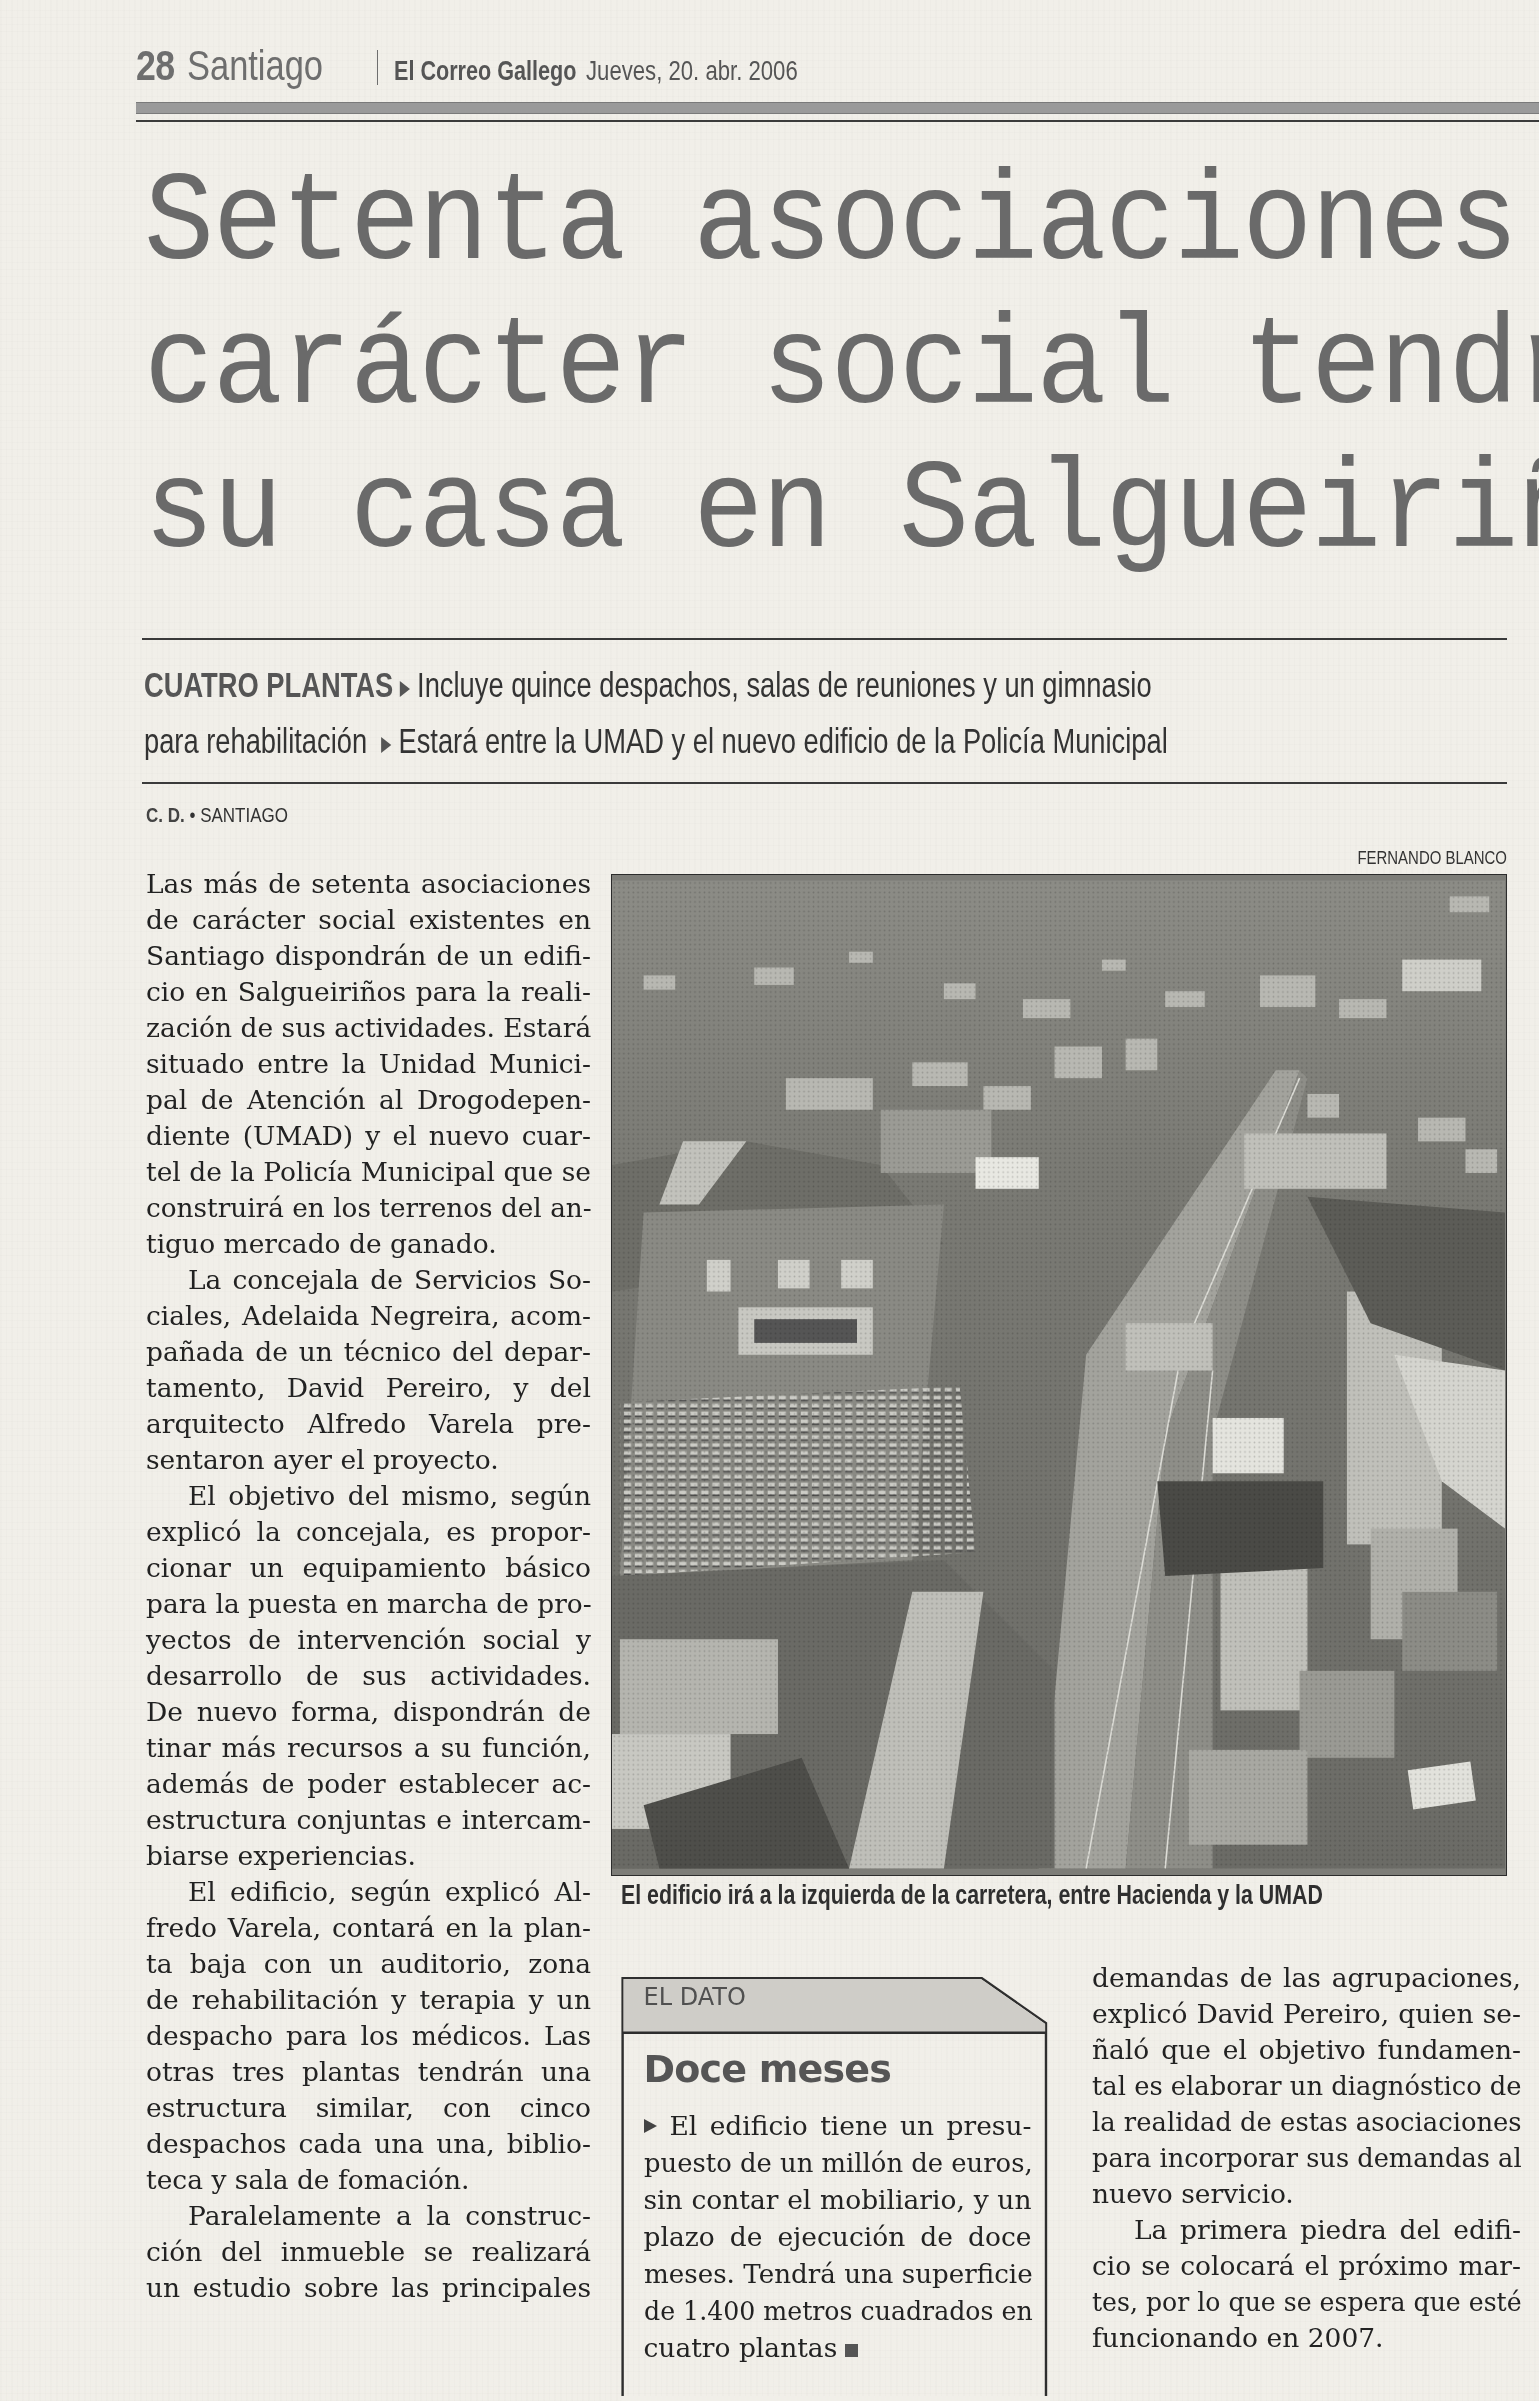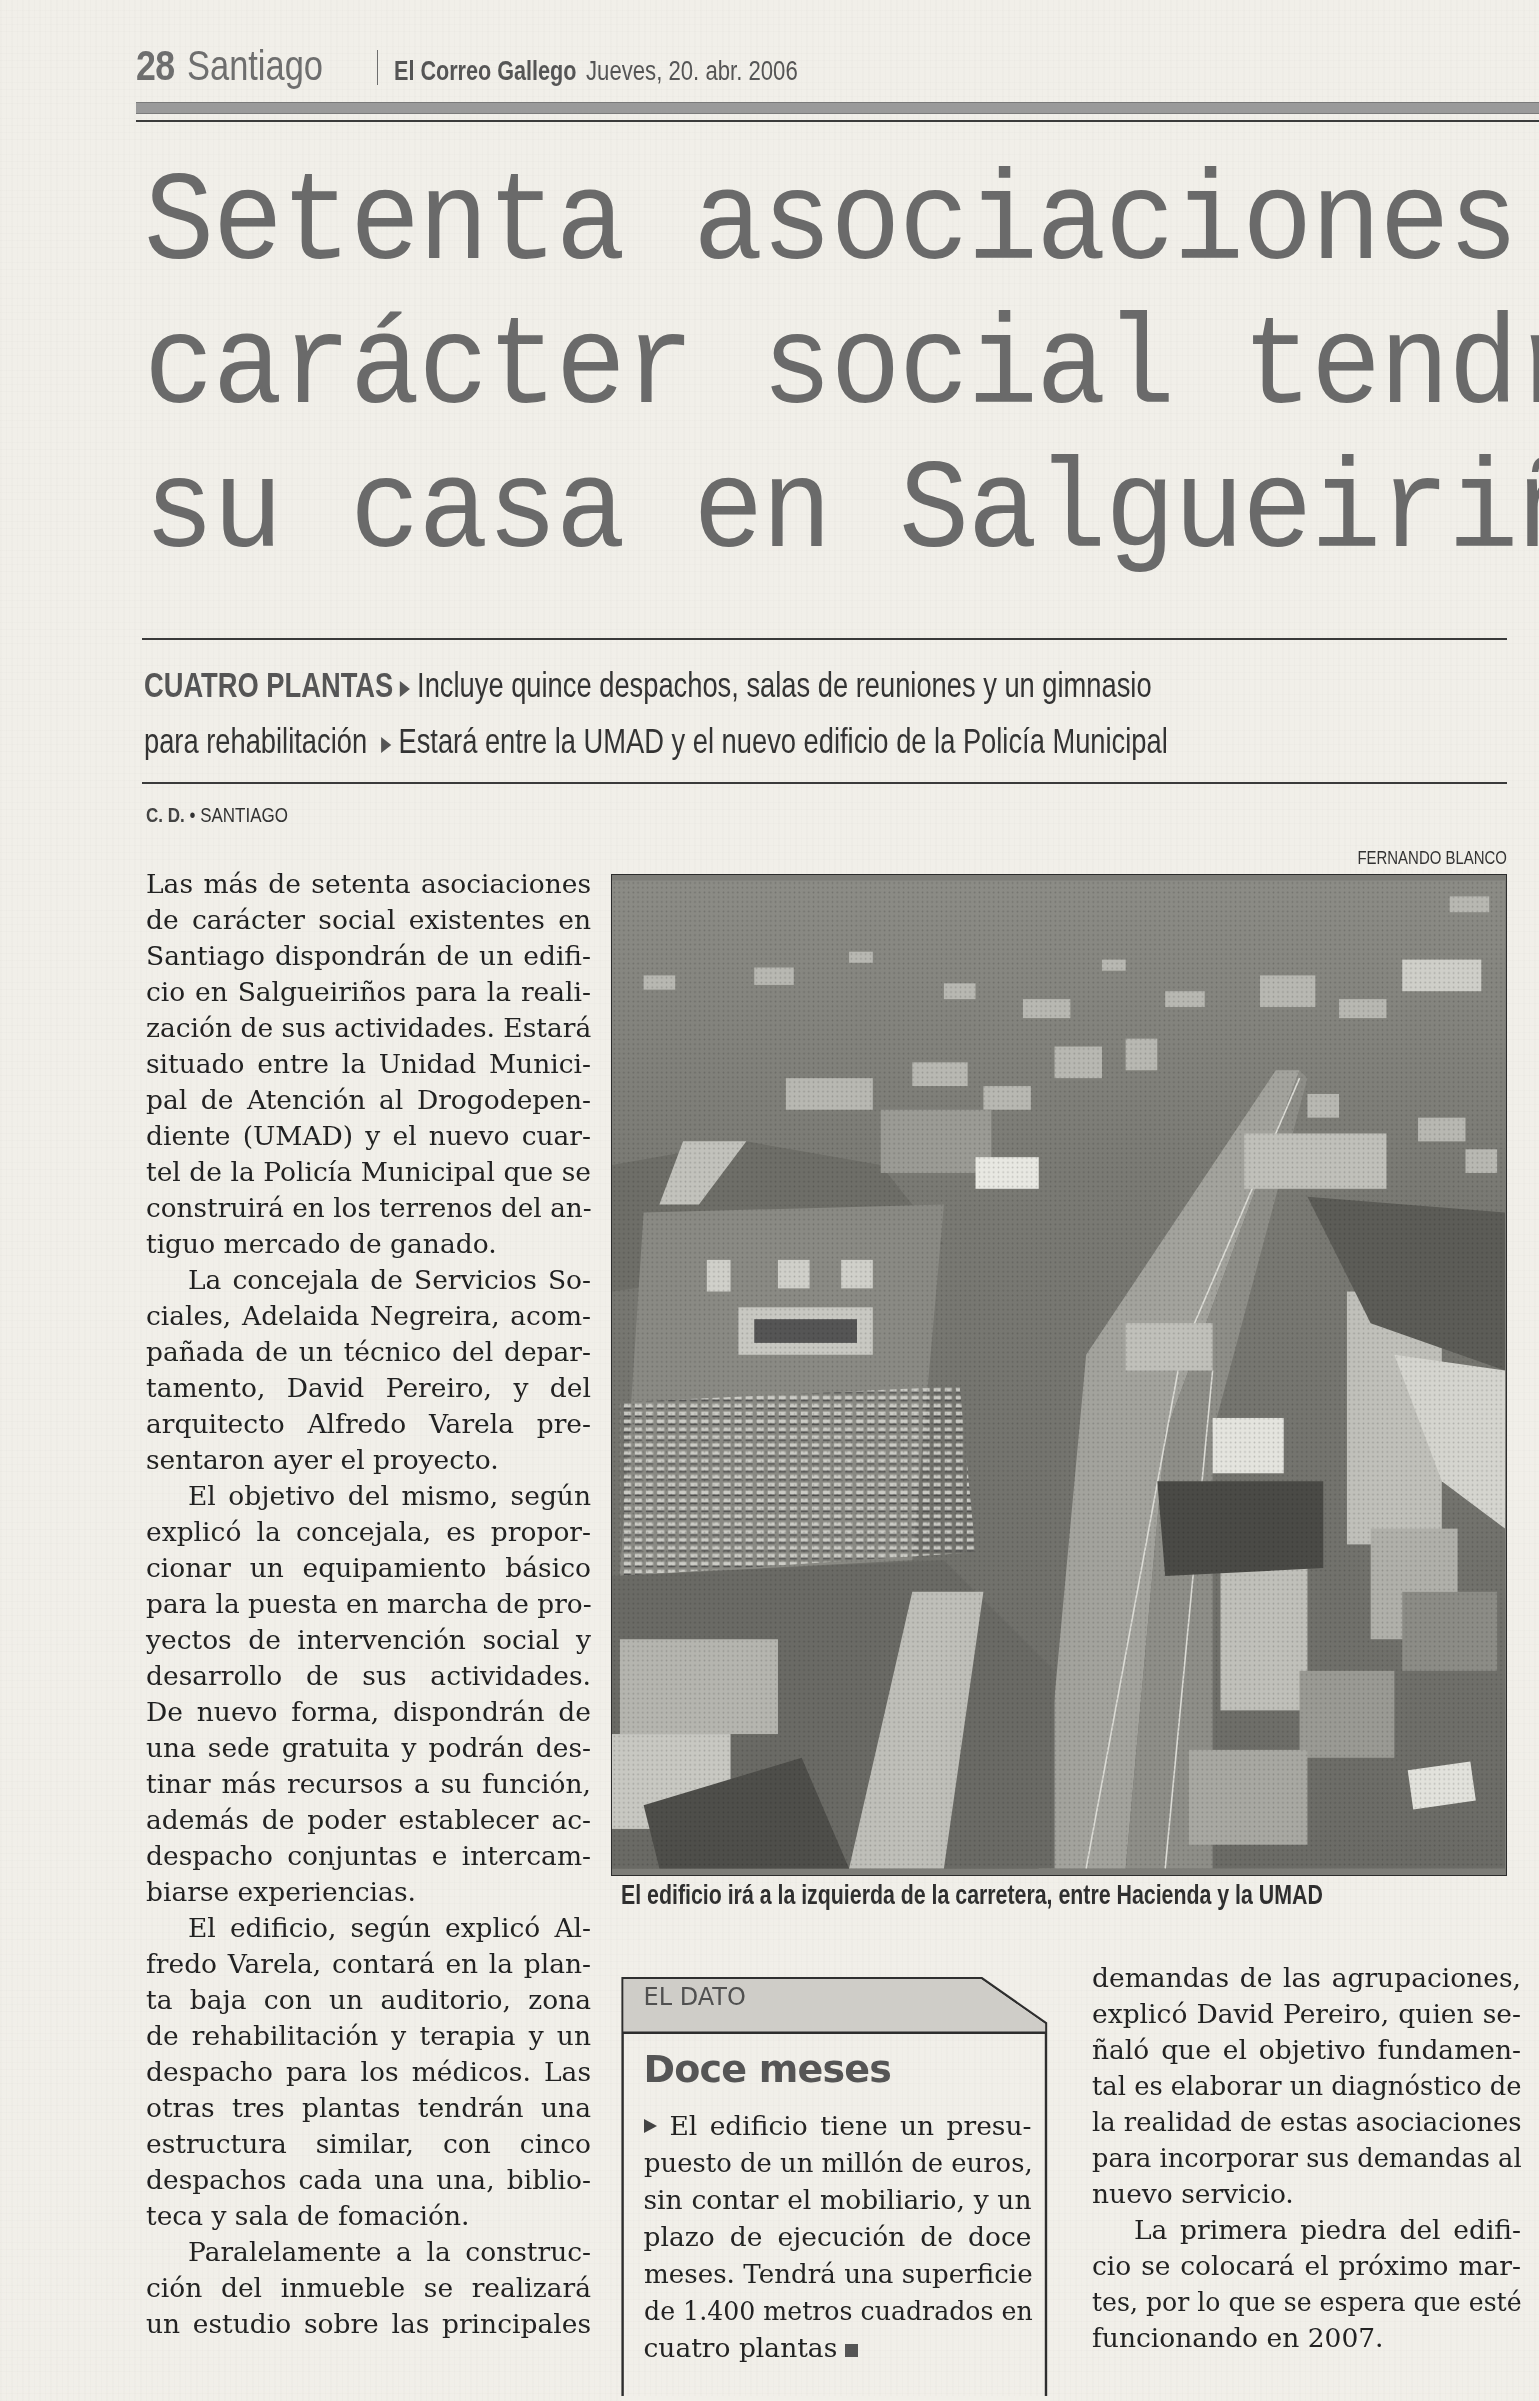--- a/index.html
+++ b/index.html
@@ -160,24 +160,23 @@
     <span class="ln" style="display: block;"><span style="white-space: nowrap; word-spacing: 0px;"><span>tamento, David Pereiro, y del</span></span></span>
     <span class="ln" style="display: block;"><span style="white-space: nowrap; word-spacing: 0px;"><span>arquitecto Alfredo Varela pre-</span></span></span>
     <span class="ln last"><span>sentaron ayer el proyecto.</span></span>
     <span class="ln ind" style="display: block;"><span style="white-space: nowrap; word-spacing: 0px;"><span>El objetivo del mismo, según</span></span></span>
     <span class="ln" style="display: block;"><span style="white-space: nowrap; word-spacing: 0px;"><span>explicó la concejala, es propor-</span></span></span>
     <span class="ln" style="display: block;"><span style="white-space: nowrap; word-spacing: 0px;"><span>cionar un equipamiento básico</span></span></span>
     <span class="ln" style="display: block;"><span style="white-space: nowrap; display: inline-block; transform: scaleX(0.996941); transform-origin: left center;"><span>para la puesta en marcha de pro-</span></span></span>
     <span class="ln" style="display: block;"><span style="white-space: nowrap; word-spacing: 0px;"><span>yectos de intervención social y</span></span></span>
     <span class="ln" style="display: block;"><span style="white-space: nowrap; word-spacing: 0px;"><span>desarrollo de sus actividades.</span></span></span>
     <span class="ln" style="display: block;"><span style="white-space: nowrap; word-spacing: 0px;"><span>De nuevo forma, dispondrán de</span></span></span>
-    <span class="ln" style="display: block;"><span style="white-space: nowrap; word-spacing: 0px;"><span>una sede gratuita y podrán des-</span></span></span>
     <span class="ln" style="display: block;"><span style="white-space: nowrap; word-spacing: 0px;"><span>tinar más recursos a su función,</span></span></span>
     <span class="ln" style="display: block;"><span style="white-space: nowrap; word-spacing: 0px;"><span>además de poder establecer ac-</span></span></span>
-    <span class="ln" style="display: block;"><span style="white-space: nowrap; word-spacing: 0px;"><span>despacho conjuntas e intercam-</span></span></span>
+    <span class="ln" style="display: block;"><span style="white-space: nowrap; word-spacing: 0px;"><span>estructura conjuntas e intercam-</span></span></span>
     <span class="ln last"><span>biarse experiencias.</span></span>
     <span class="ln ind" style="display: block;"><span style="white-space: nowrap; word-spacing: 0px;"><span>El edificio, según explicó Al-</span></span></span>
     <span class="ln" style="display: block;"><span style="white-space: nowrap; word-spacing: 0px;"><span>fredo Varela, contará en la plan-</span></span></span>
     <span class="ln" style="display: block;"><span style="white-space: nowrap; word-spacing: 0px;"><span>ta baja con un auditorio, zona</span></span></span>
     <span class="ln" style="display: block;"><span style="white-space: nowrap; word-spacing: 0px;"><span>de rehabilitación y terapia y un</span></span></span>
     <span class="ln" style="display: block;"><span style="white-space: nowrap; word-spacing: 0px;"><span>despacho para los médicos. Las</span></span></span>
     <span class="ln" style="display: block;"><span style="white-space: nowrap; word-spacing: 0px;"><span>otras tres plantas tendrán una</span></span></span>
     <span class="ln" style="display: block;"><span style="white-space: nowrap; word-spacing: 0px;"><span>estructura similar, con cinco</span></span></span>
     <span class="ln" style="display: block;"><span style="white-space: nowrap; word-spacing: 0px;"><span>despachos cada una una, biblio-</span></span></span>
     <span class="ln last"><span>teca y sala de fomación.</span></span>

